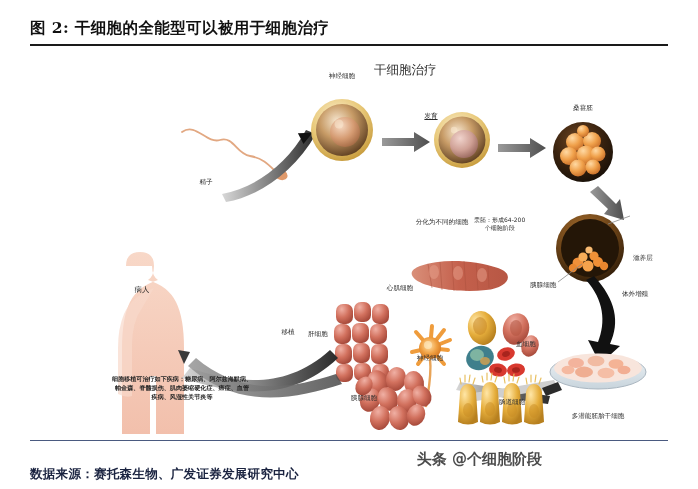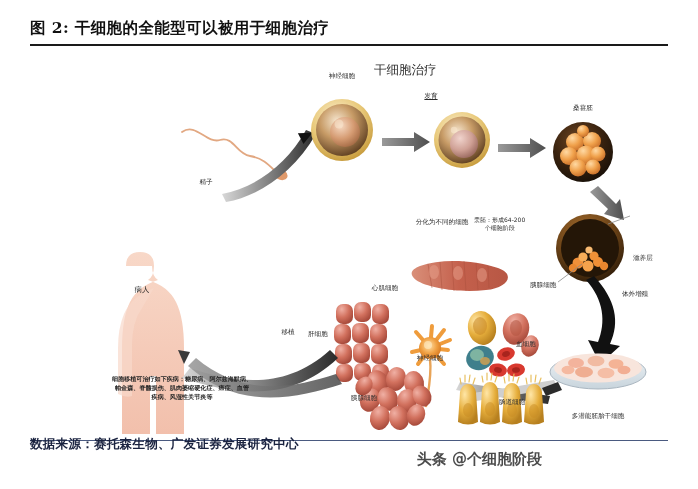--- a/index.html
+++ b/index.html
@@ -36,21 +36,21 @@
 
   
   #footer-rule {
     position: absolute;
     left: 30px; top: 440px;
     width: 638px; height: 1px;
     background: #4a5a80;
   }
   #source-note {
     position: absolute;
-    left: 30px; top: 436px;
+    left: 30px; top: 466px;
     font-family: "DejaVu Serif", "Liberation Serif", serif;
     font-weight: bold;
     font-size: 12.5px;
     color: #1a2340;
     letter-spacing: 0.3px;
     white-space: nowrap;
   }
   #watermark {
     position: absolute;
     right: 18px; top: 450px;
@@ -398,36 +398,36 @@
         <path d="M306 322 C262 336, 214 346, 166 306 L158 314 C208 358, 262 348, 312 332 Z" fill="url(#gArrowGray)" opacity="0.88"></path>
         <path d="M160 300 l-12 -2 l6 14 z" fill="#3a3a3a"></path>
       </g>
 
     </svg>
 
     <div class="diagram-heading" style="left:332px; top:10px;margin-left:12px;">干细胞治疗</div>
 
     <div class="dlabel lbl-sm centered" style="left:176px; top:126px;">精子</div>
     <div class="dlabel lbl-sm centered" style="left:312px; top:20px;">神经细胞</div>
-    <div class="dlabel lbl-sm centered" style="left:401px; top:40px;text-decoration:underline;">发育</div>
+    <div class="dlabel lbl-sm centered" style="left:401px; top:60px;text-decoration:underline;">发育</div>
     <div class="dlabel lbl-sm centered" style="left:553px; top:52px;">桑葚胚</div>
 
     <div class="dlabel lbl-xs" style="left:444px; top:164px; text-align:center;">
       <span>囊胚：形成64-200</span><br>
       <span>个细胞阶段</span>
     </div>
 
     <div class="dlabel lbl-sm" style="left:603px; top:158px;margin-top:44px;">滋养层</div>
     <div class="dlabel lbl-sm" style="left:500px; top:229px;">胰腺细胞</div>
     <div class="dlabel lbl-sm" style="left:592px; top:238px;">体外增殖</div>
     <div class="dlabel lbl-sm centered" style="left:568px; top:340px;margin-top:20px;">多潜能胚胎干细胞</div>
 
     <div class="dlabel lbl-sm centered" style="left:412px; top:166px;">分化为不同的细胞</div>
 
-    <div class="dlabel lbl-sm centered" style="left:355px; top:232px;">心肌细胞</div>
+    <div class="dlabel lbl-sm centered" style="left:370px; top:232px;">心肌细胞</div>
     <div class="dlabel lbl-sm" style="left:278px; top:278px;">肝细胞</div>
     <div class="dlabel lbl-sm centered" style="left:400px; top:302px;">神经细胞</div>
     <div class="dlabel lbl-sm" style="left:486px; top:288px;">血细胞</div>
     <div class="dlabel lbl-sm centered" style="left:334px; top:342px;">胰腺细胞</div>
     <div class="dlabel lbl-sm centered" style="left:482px; top:346px;">肠道细胞</div>
 
     <div class="dlabel lbl-sm centered" style="left:258px; top:276px;">移植</div>
     <div class="dlabel lbl-md centered" style="left:112px; top:233px;">病人</div>
 
     <div class="desc-block centered" style="left:152px; top:323px; width:200px;">

